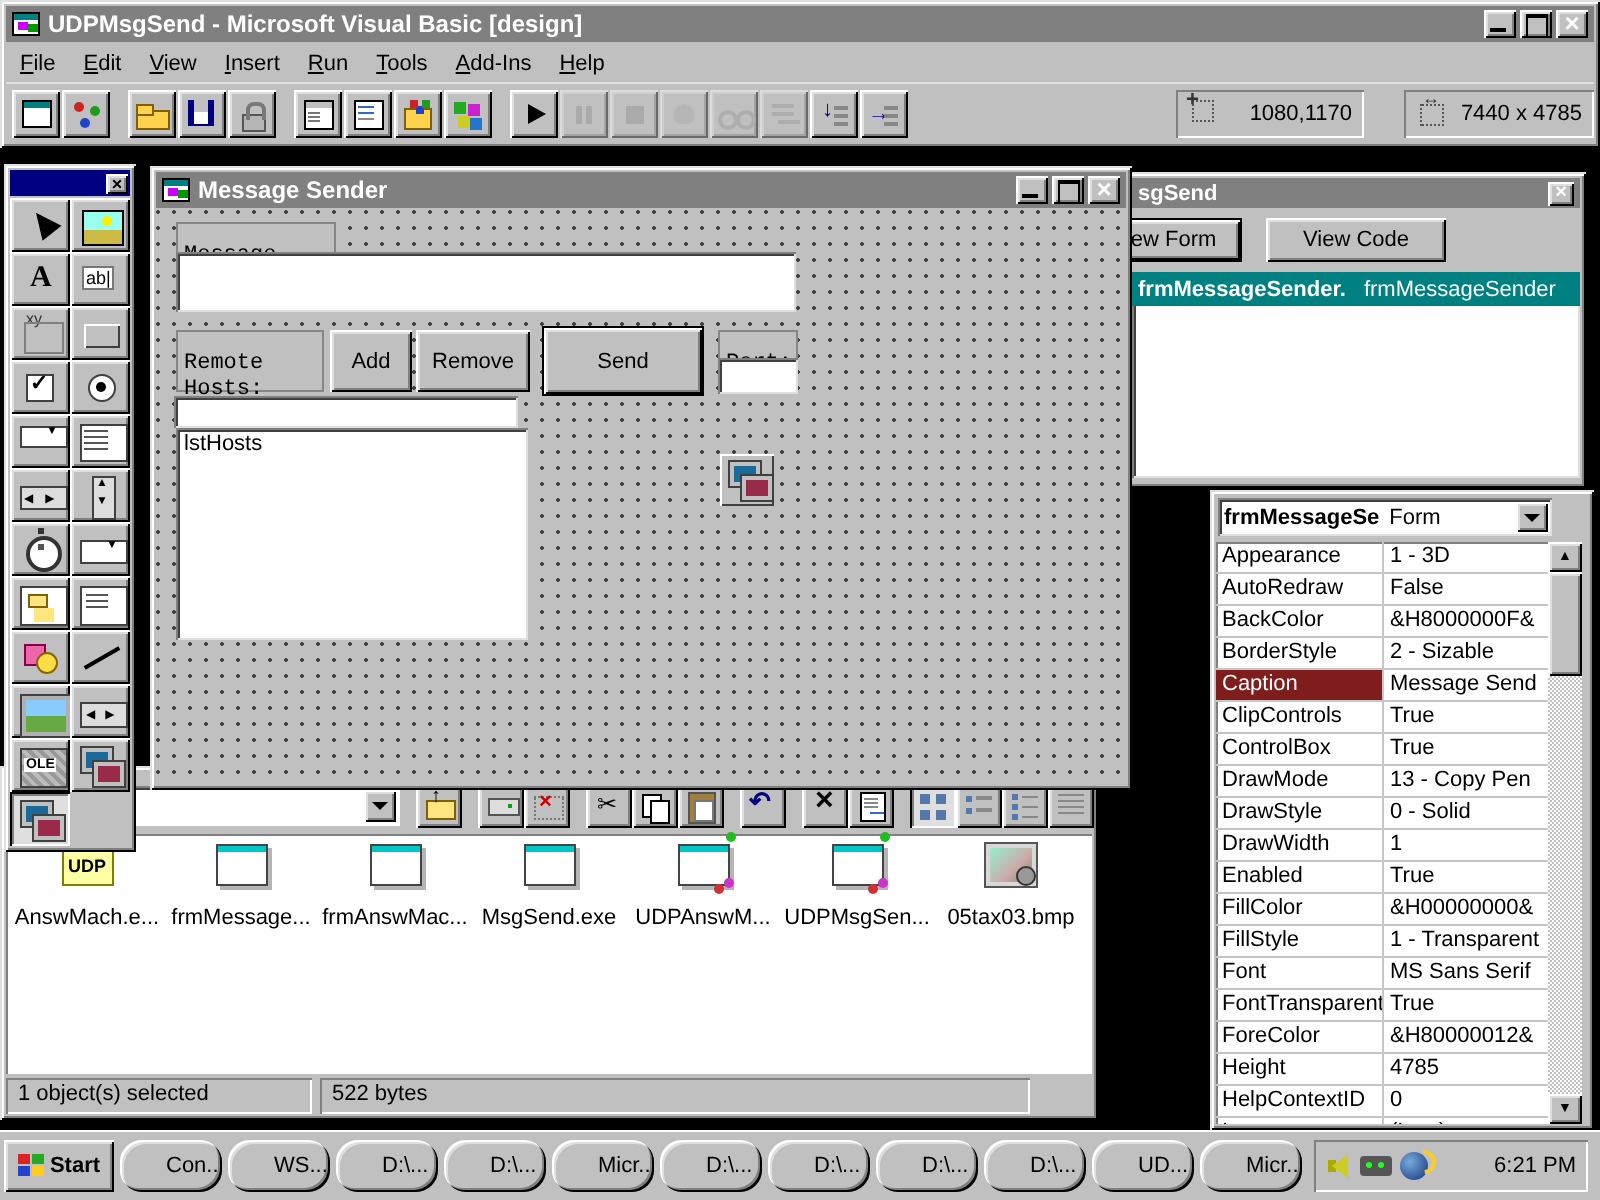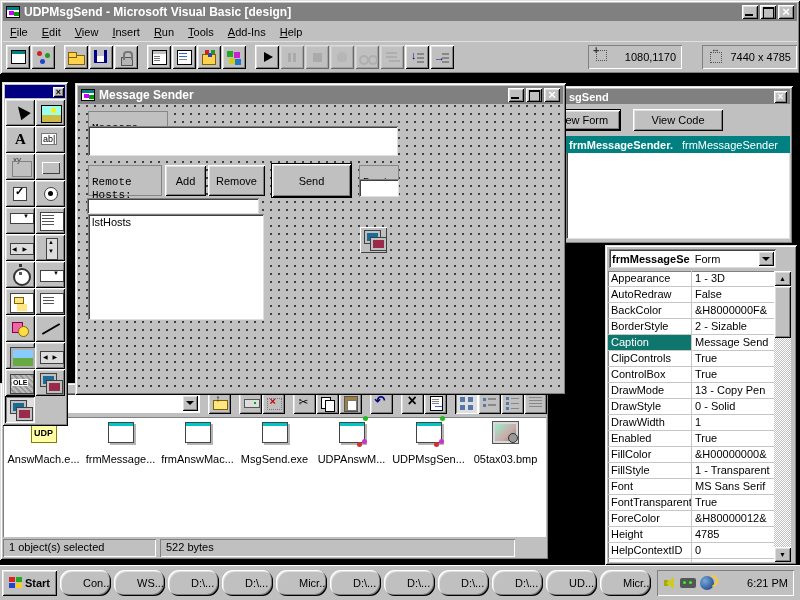--- a/index.html
+++ b/index.html
@@ -186,21 +186,21 @@
   .proj-row .nm{font-weight:bold;margin-right:9px;}
   
   #propwin{left:605px;top:245px;width:192px;height:320px;z-index:30;overflow:hidden;}
   #prop-combo{left:4px;top:4px;width:167px;height:19px;display:flex;align-items:center;padding:2px 3px;white-space:nowrap;overflow:hidden;}
   #prop-combo .obj{font-weight:bold;margin-right:5px;}
   #prop-combo-drop{position:absolute;left:153px;top:6px;width:16px;height:15px;}
   #prop-grid{left:3px;top:26px;width:166px;height:291px;background:#fff;box-shadow:inset 1px 1px 0 #808080;overflow:hidden;}
   .prow{display:flex;height:16px;border-bottom:1px solid #c6c6c6;}
   .pname{width:84px;padding:1px 3px;border-right:1px solid #c6c6c6;white-space:nowrap;overflow:hidden;}
   .pval{flex:1;padding:1px 3px;white-space:nowrap;overflow:hidden;}
-  .prow.selected .pname{background:#0f766e;color:#fff;}
+  .prow.selected .pname{background:#7f1d1d;color:#fff;}
   #prop-scroll{left:169px;top:26px;width:17px;height:291px;background:repeating-conic-gradient(#fff 0 25%,#c0c0c0 0 50%) 0 0/2px 2px;}
   .sbtn{position:absolute;left:0;width:17px;height:15px;font-size:7px;}
   #prop-thumb{position:absolute;left:0;top:15px;width:17px;height:52px;}
   
   #taskbar{left:0;top:565px;width:800px;height:35px;background:#c0c0c0;box-shadow:inset 0 1px 0 #fff;z-index:100;display:flex;align-items:center;padding:0 2px;}
   #startbtn{width:55px;height:26px;font-weight:bold;gap:3px;flex:none;}
   .k-flag{position:relative;width:13px;height:12px;flex:none;}
   .k-flag::before{content:"";position:absolute;left:0;top:0;width:6px;height:5px;background:#d22;box-shadow:7px 0 0 #2a2,0 6px 0 #24c,7px 6px 0 #fc2;}
   .taskbtn{width:51px;height:26px;margin-left:3px;justify-content:flex-start;gap:3px;padding:0 4px;overflow:hidden;white-space:nowrap;flex:none;border-radius:11px;}
   .kic{position:relative;width:16px;height:15px;flex:none;}

